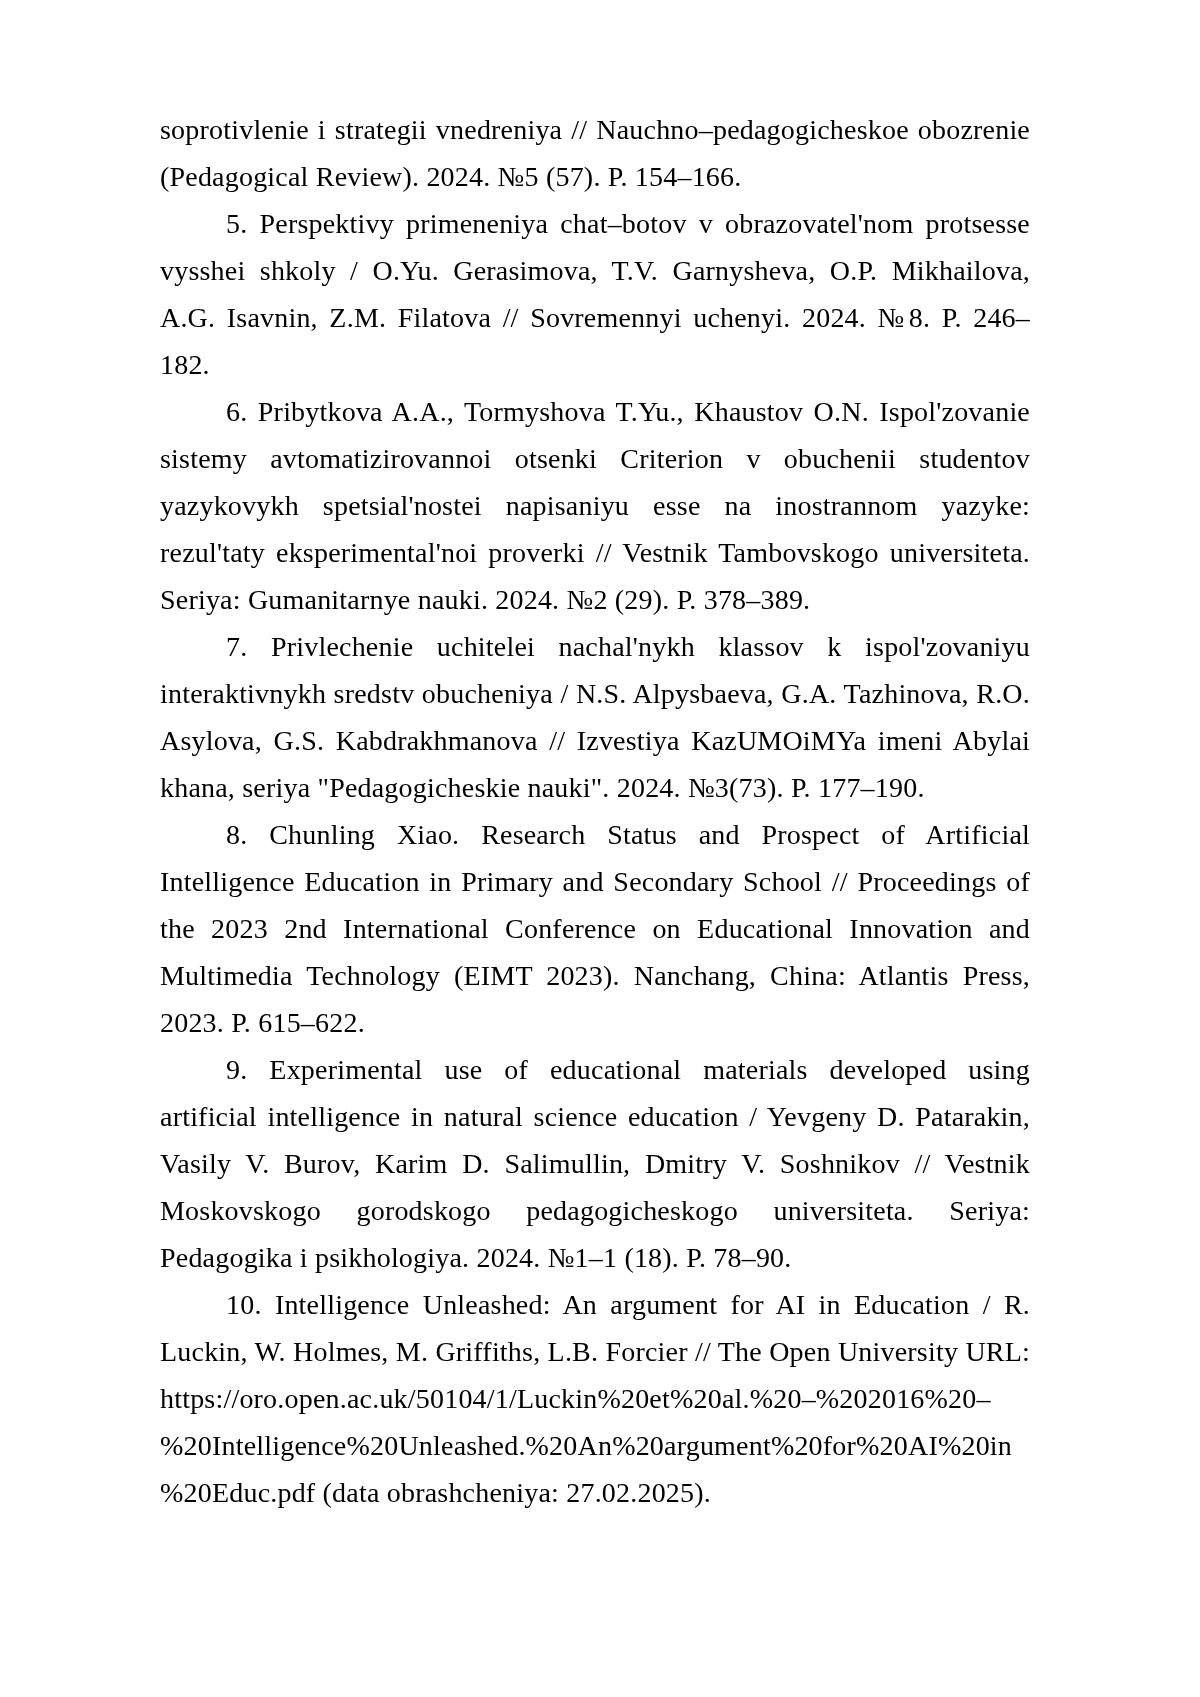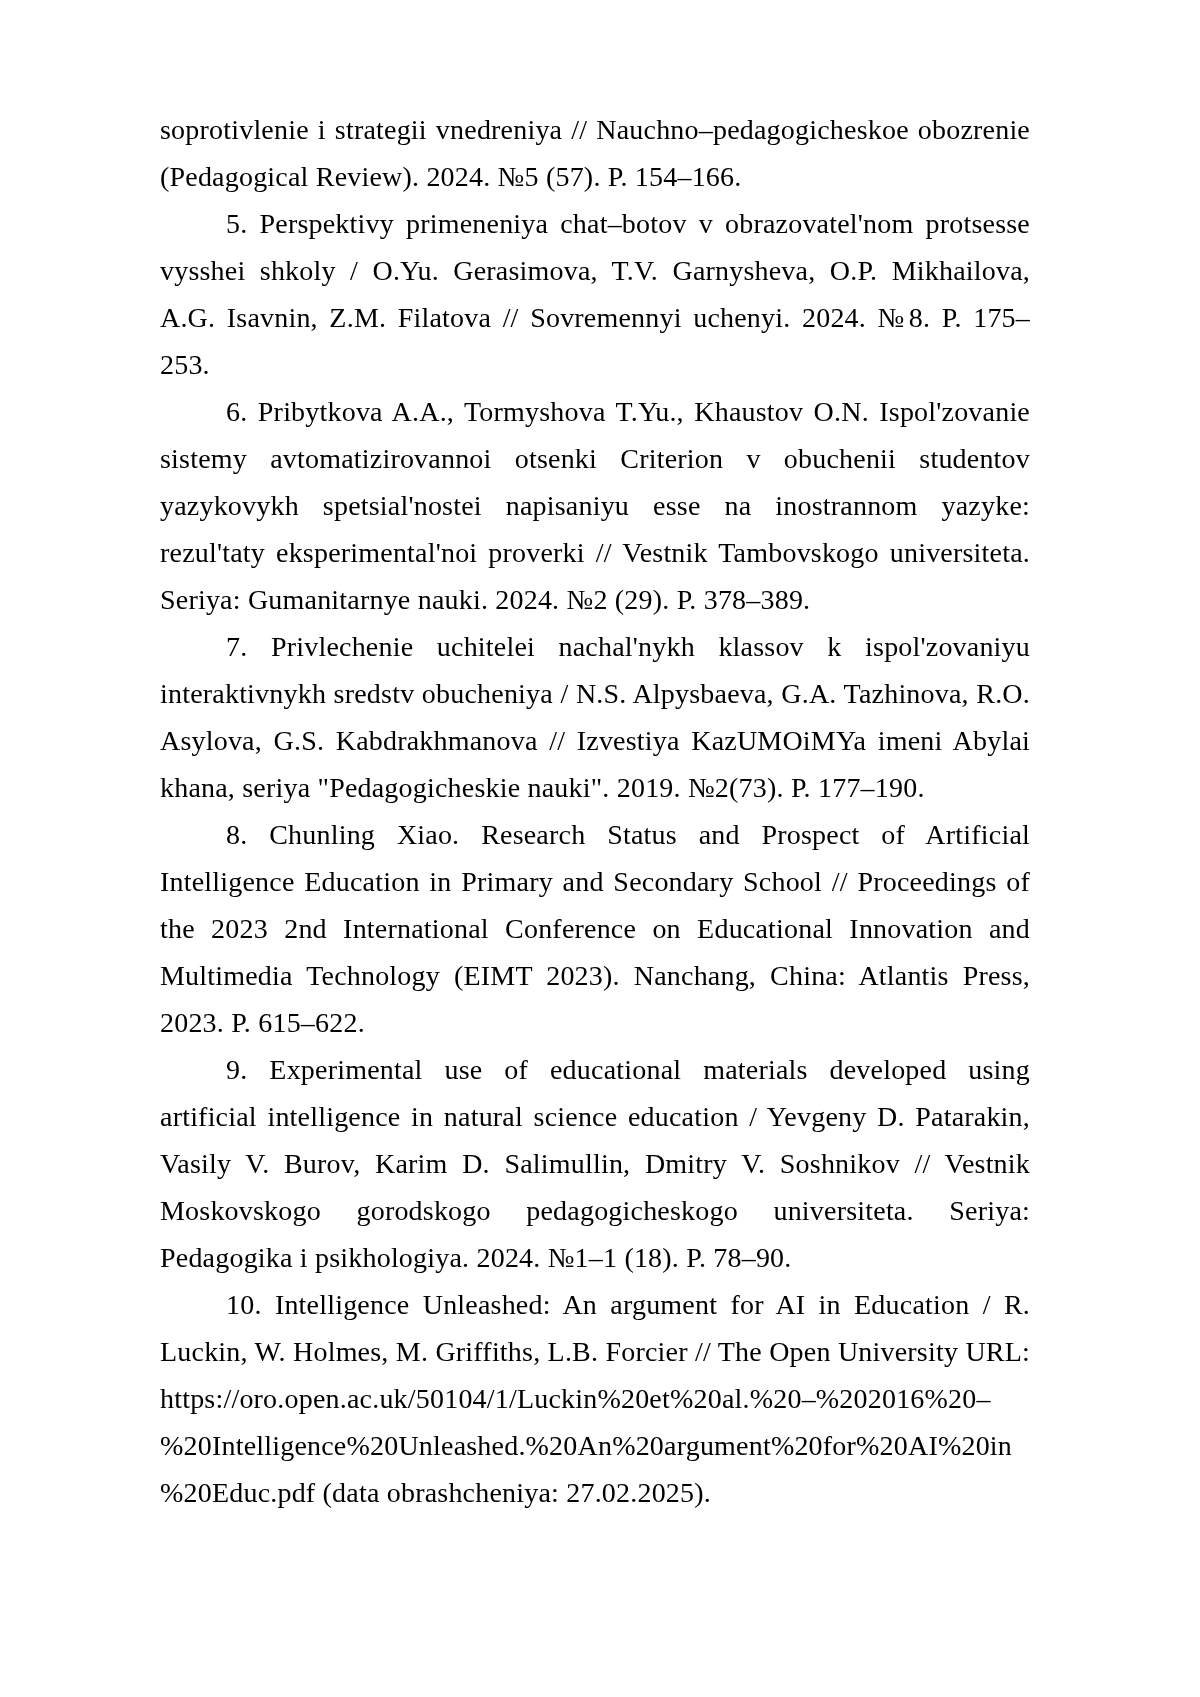--- a/index.html
+++ b/index.html
@@ -33,19 +33,19 @@
   }
   p.ref.no-indent {
     text-indent: 0;
   }
 </style>
 </head>
 <body>
 
 <div class="page">
   <p class="ref no-indent">soprotivlenie i strategii vnedreniya // Nauchno–pedagogicheskoe obozrenie (Pedagogical Review). 2024. №5 (57). P. 154–166.</p>
-  <p class="ref">5. Perspektivy primeneniya chat–botov v obrazovatel'nom protsesse vysshei shkoly / O.Yu. Gerasimova, T.V. Garnysheva, O.P. Mikhailova, A.G. Isavnin, Z.M. Filatova // Sovremennyi uchenyi. 2024. №8. P. 175–253.</p>
+  <p class="ref">5. Perspektivy primeneniya chat–botov v obrazovatel'nom protsesse vysshei shkoly / O.Yu. Gerasimova, T.V. Garnysheva, O.P. Mikhailova, A.G. Isavnin, Z.M. Filatova // Sovremennyi uchenyi. 2024. №8. P. 246–182.</p>
   <p class="ref">6. Pribytkova A.A., Tormyshova T.Yu., Khaustov O.N. Ispol'zovanie sistemy avtomatizirovannoi otsenki Criterion v obuchenii studentov yazykovykh spetsial'nostei napisaniyu esse na inostrannom yazyke: rezul'taty eksperimental'noi proverki // Vestnik Tambovskogo universiteta. Seriya: Gumanitarnye nauki. 2024. №2 (29). P. 378–389.</p>
-  <p class="ref">7. Privlechenie uchitelei nachal'nykh klassov k ispol'zovaniyu interaktivnykh sredstv obucheniya / N.S. Alpysbaeva, G.A. Tazhinova, R.O. Asylova, G.S. Kabdrakhmanova // Izvestiya KazUMOiMYa imeni Abylai khana, seriya "Pedagogicheskie nauki". 2019. №2(73). P. 177–190.</p>
+  <p class="ref">7. Privlechenie uchitelei nachal'nykh klassov k ispol'zovaniyu interaktivnykh sredstv obucheniya / N.S. Alpysbaeva, G.A. Tazhinova, R.O. Asylova, G.S. Kabdrakhmanova // Izvestiya KazUMOiMYa imeni Abylai khana, seriya "Pedagogicheskie nauki". 2024. №3(73). P. 177–190.</p>
   <p class="ref">8. Chunling Xiao. Research Status and Prospect of Artificial Intelligence Education in Primary and Secondary School // Proceedings of the 2023 2nd International Conference on Educational Innovation and Multimedia Technology (EIMT 2023). Nanchang, China: Atlantis Press, 2023. P. 615–622.</p>
   <p class="ref">9. Experimental use of educational materials developed using artificial intelligence in natural science education / Yevgeny D. Patarakin, Vasily V. Burov, Karim D. Salimullin, Dmitry V. Soshnikov // Vestnik Moskovskogo gorodskogo pedagogicheskogo universiteta. Seriya: Pedagogika i psikhologiya. 2024. №1–1 (18). P. 78–90.</p>
   <p class="ref">10. Intelligence Unleashed: An argument for AI in Education / R. Luckin, W. Holmes, M. Griffiths, L.B. Forcier // The Open University URL: https://oro.open.ac.uk/50104/1/Luckin%20et%20al.%20–%202016%20–%20Intelligence%20Unleashed.%20An%20argument%20for%20AI%20in%20Educ.pdf (data obrashcheniya: 27.02.2025).</p>
 </div>
 
 </body></html>

